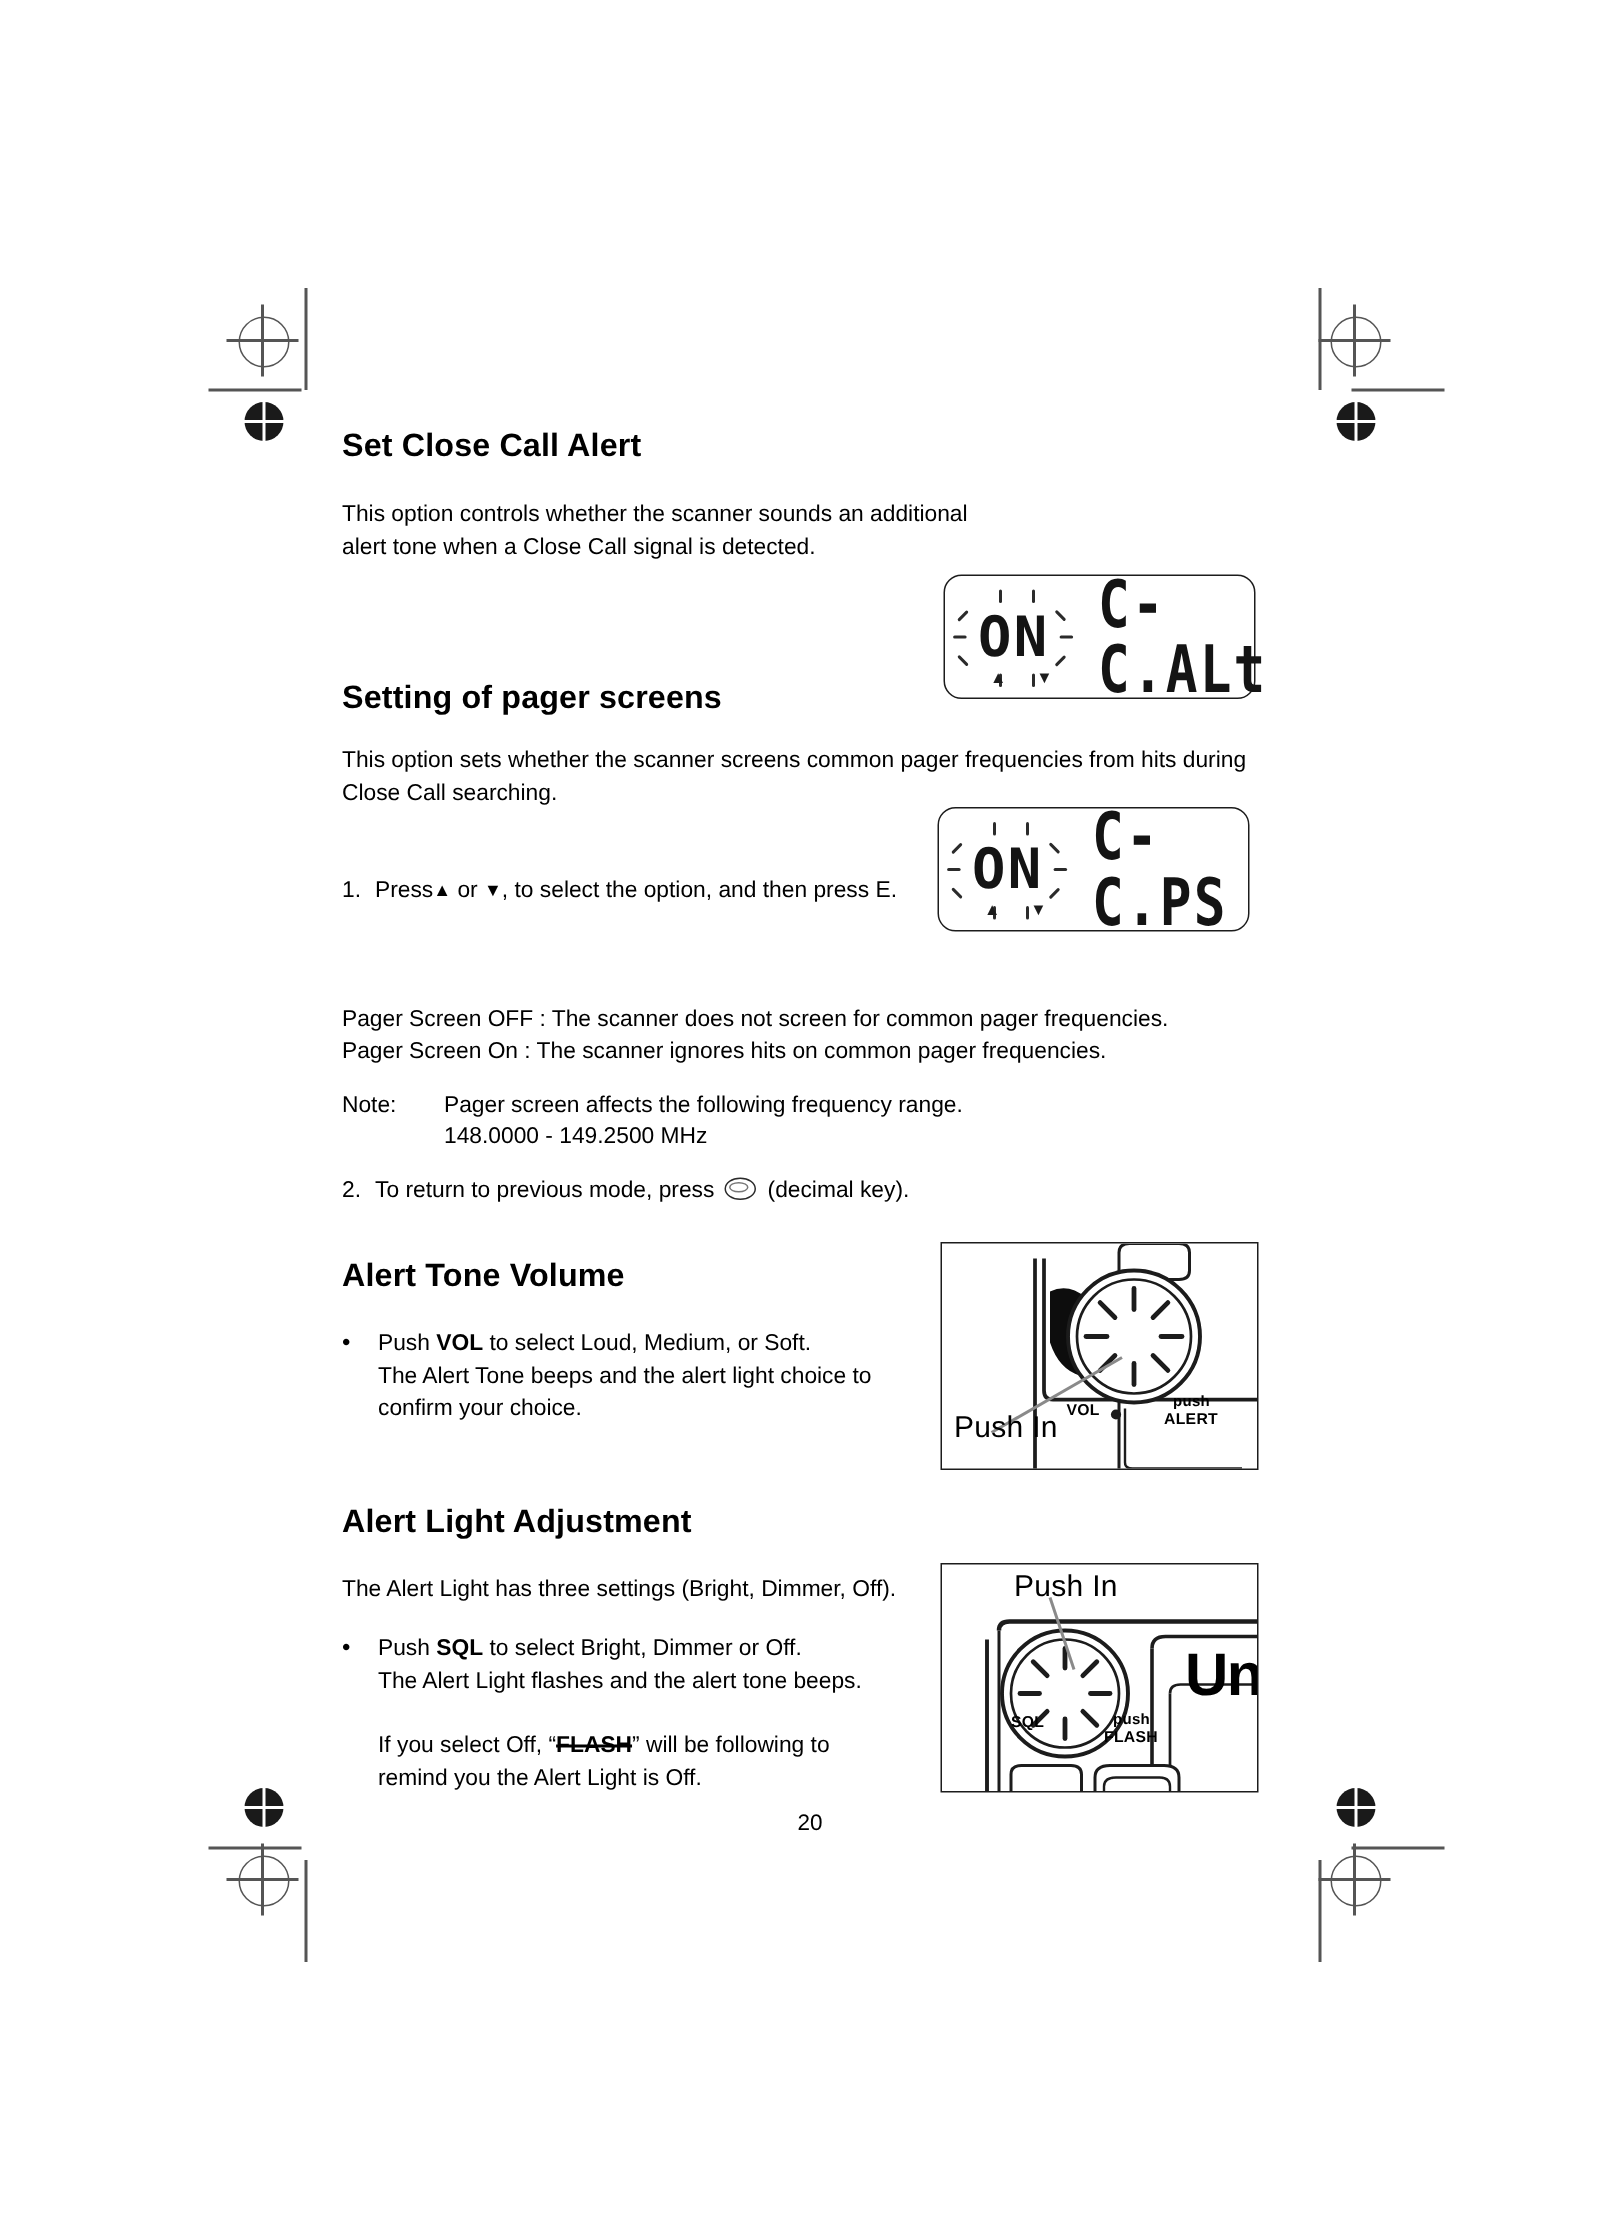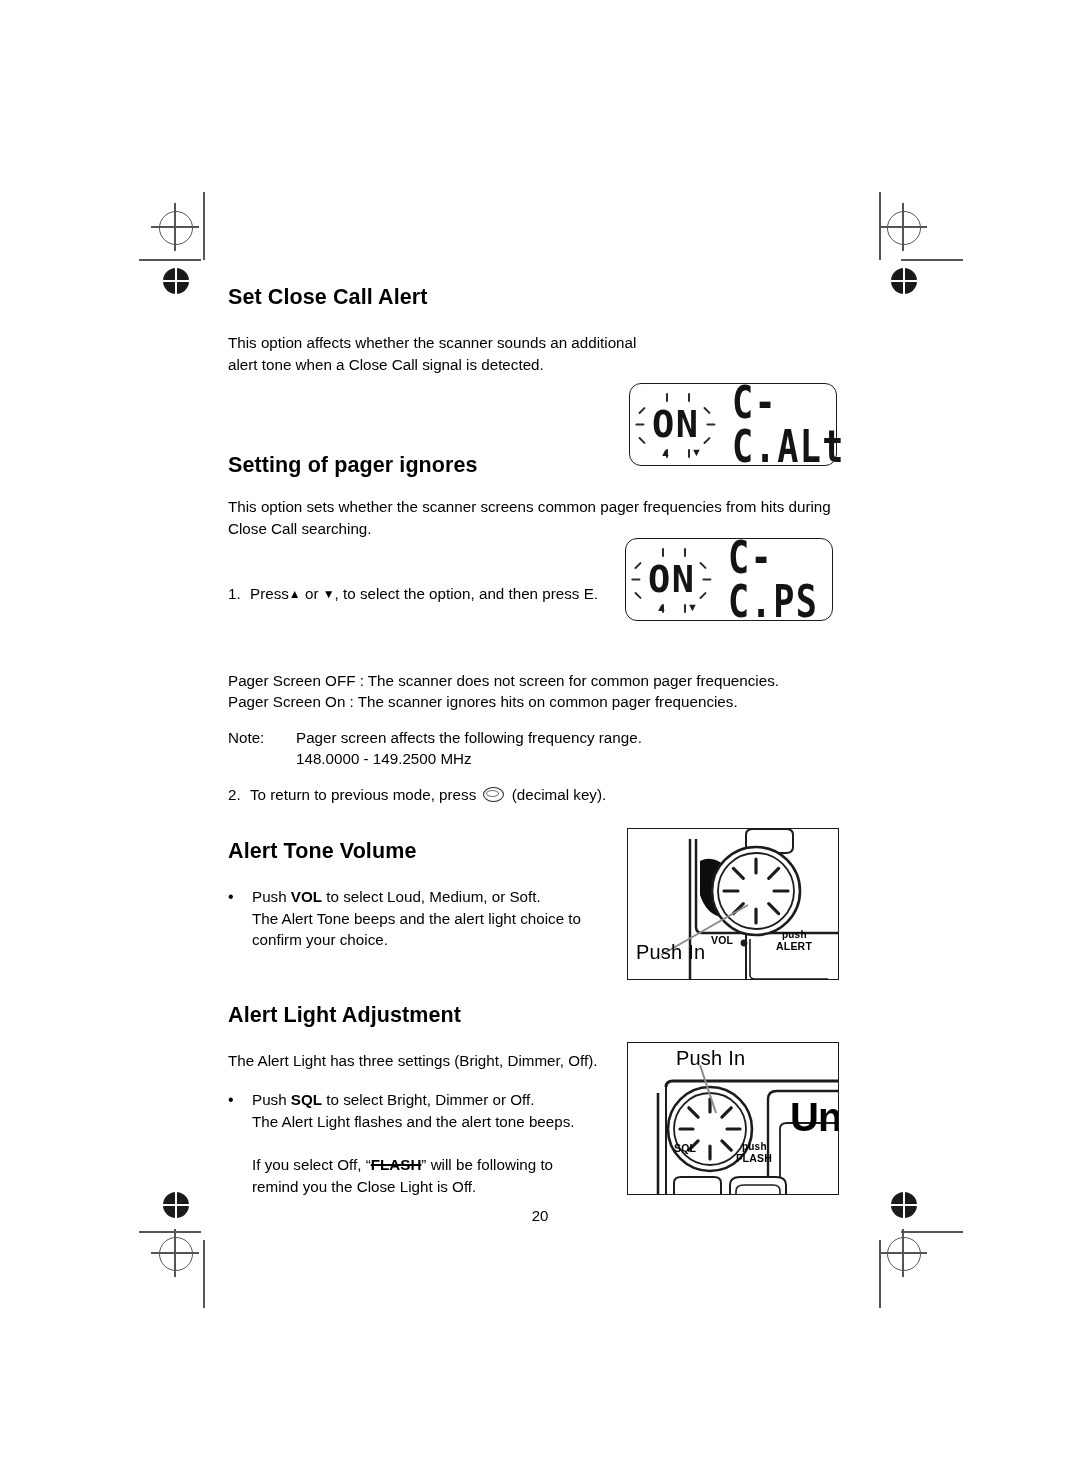--- a/index.html
+++ b/index.html
@@ -240,26 +240,26 @@
 <div class="trim-h" style="left:901px; top:1231px; width:62px;"></div>
 <div class="regmark" style="left:887px; top:1237px;">
   <div class="reg-cross"></div>
 </div>
 <div class="trim-v" style="left:879px; top:1240px; height:68px;"></div>
 
 <div class="content">
 
   <h2 class="section-title">Set Close Call Alert</h2>
   <div class="gap-22"></div>
-  <p class="body-text" style="width:420px;">This option affects whether the scanner sounds an additional alert tone when a Close Call signal is detected.</p>
+  <p class="body-text" style="width:420px;">This option controls whether the scanner sounds an additional alert tone when a Close Call signal is detected.</p>
   <div class="gap-44"></div>
 
   <div class="gap-34"></div>
 
-  <h2 class="section-title">Setting of pager ignores</h2>
+  <h2 class="section-title">Setting of pager screens</h2>
   <div class="gap-18"></div>
   <p class="body-text">This option sets whether the scanner screens common pager frequencies from hits during Close Call searching.</p>
   <div class="gap-44"></div>
   <div class="listrow">
     <span class="marker">1.</span>
     <span class="txt"><span>Press</span><span class="tri-up">▲</span><span> or </span><span class="tri-down">▼</span><span>, to select the option, and then press E.</span></span>
   </div>
 
   <div class="gap-44"></div>
   <div style="height:20px;"></div>
@@ -306,21 +306,21 @@
   <div class="gap-18"></div>
   <div class="listrow">
     <span class="marker bullet">•</span>
     <span class="txt"><span>Push </span><b>SQL</b><span> to select Bright, Dimmer or Off.</span><br>
       <span>The Alert Light flashes and the alert tone beeps.</span></span>
   </div>
   <div class="gap-22"></div>
   <div class="listrow">
     <span class="marker bullet"></span>
     <span class="txt"><span>If you select Off,  “</span><b class="strike">FLASH</b><span>” will be following to</span><br>
-      <span>remind you the Close Light is Off.</span></span>
+      <span>remind you the Alert Light is Off.</span></span>
   </div>
 
 </div>
 
 <div class="lcd" style="left:629px; top:383px; width:208px; height:83px;">
   <div class="lcd-inner">
     <div class="flash-wrap">
       <span class="ray" style="left:-13px; top:14px; transform:rotate(90deg);"></span>
       <span class="ray" style="left:-11px; top:0px; transform:rotate(45deg);"></span>
       <span class="ray" style="left:-11px; top:30px; transform:rotate(-45deg);"></span>

